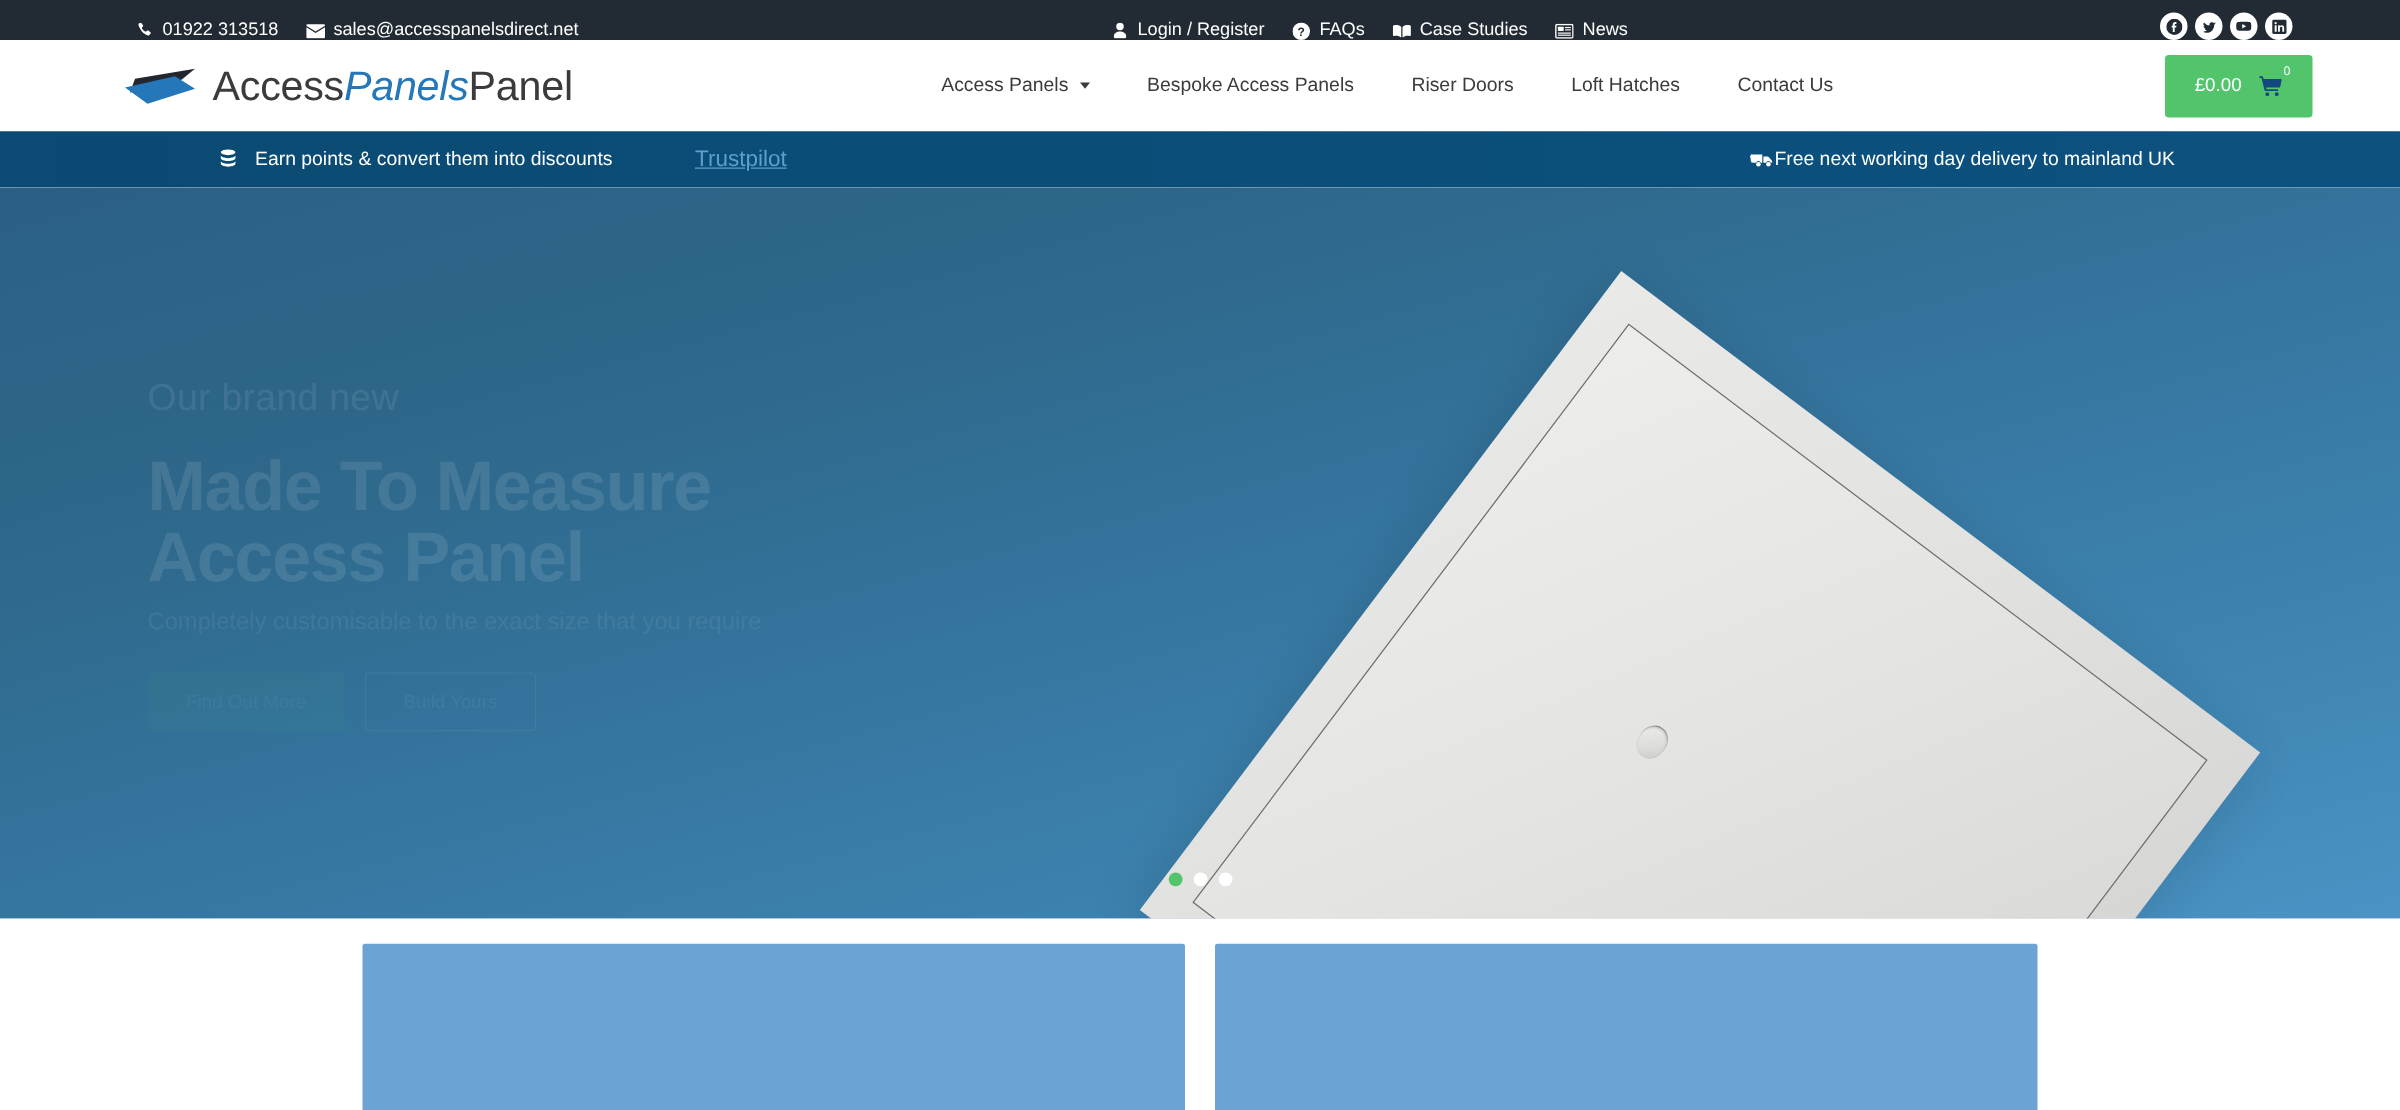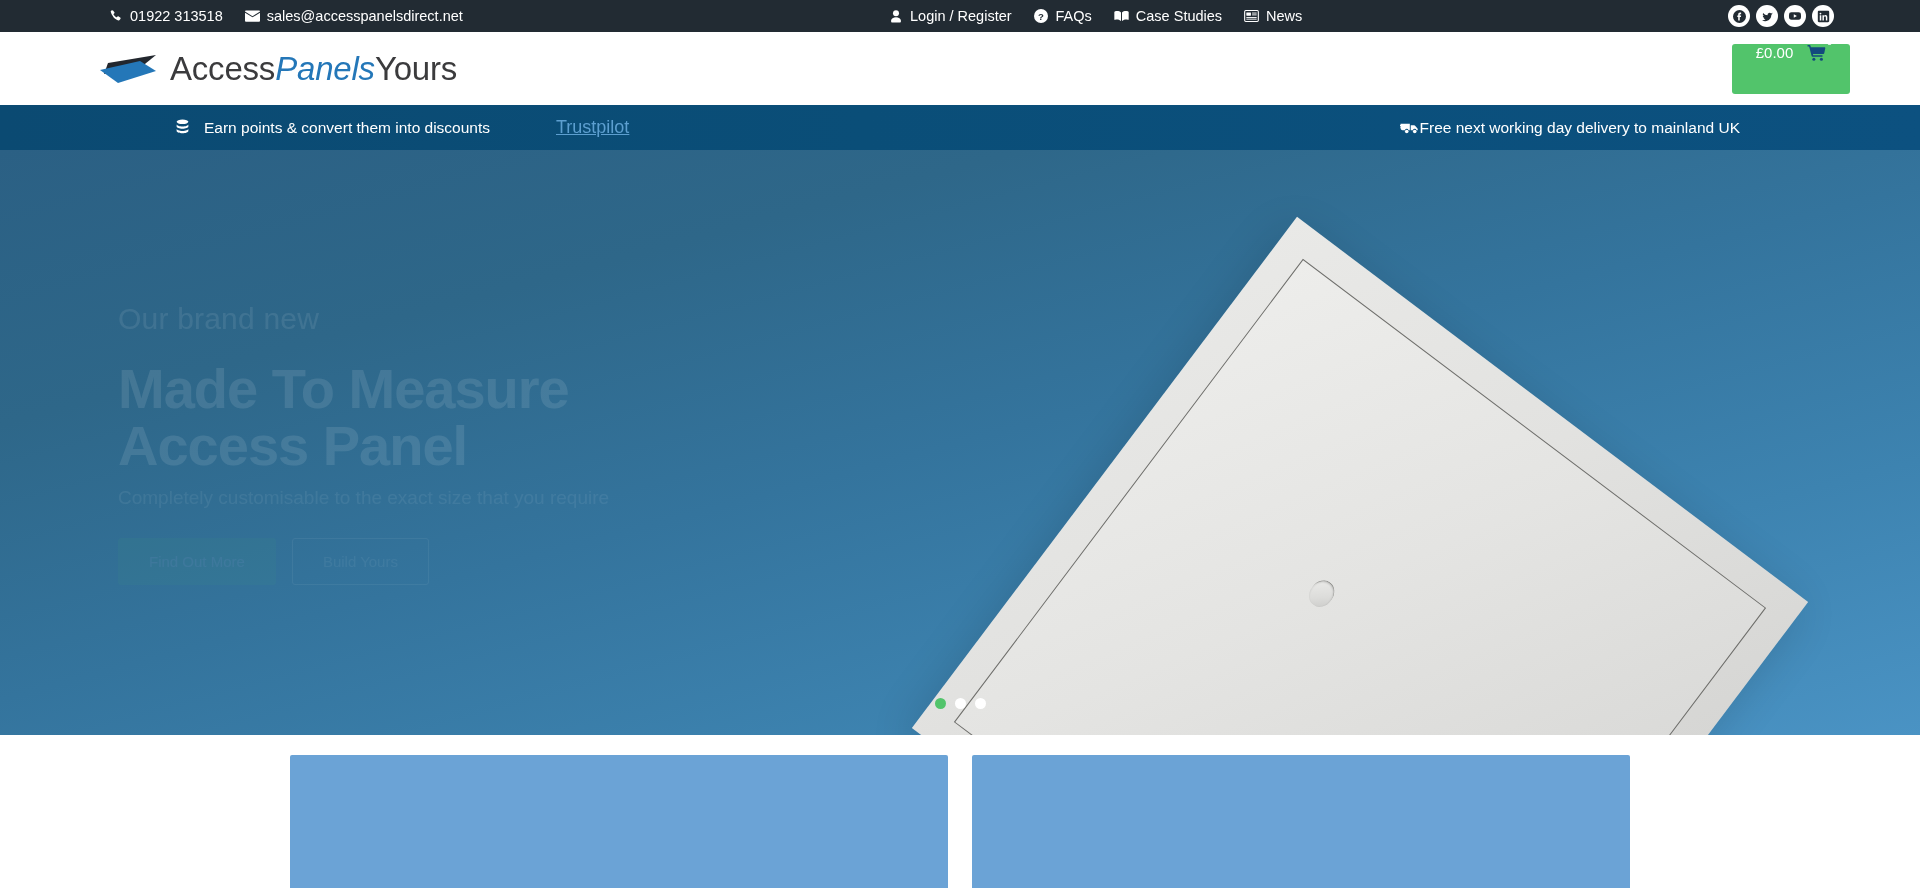--- a/index.html
+++ b/index.html
@@ -10,21 +10,21 @@
     overflow: hidden;
     font-family: "Liberation Sans", sans-serif;
     background: #ffffff;
   }
 
   
   .topbar {
     height: 32px;
     background: #222b33;
     display: flex;
-    align-items: center;
+    align-items: flex-end;
     position: relative;
     color: #ffffff;
     font-size: 14.5px;
   }
   .topbar-left {
     display: flex;
     align-items: center;
     gap: 22px;
     margin-left: 108px;
   }
@@ -130,21 +130,21 @@
     right: 70px;
     width: 118px;
     height: 50px;
     background: #52c46b;
     border: none;
     border-radius: 3px;
     color: #ffffff;
     font-size: 15px;
     font-family: "Liberation Sans", sans-serif;
     display: flex;
-    align-items: flex-start;
+    align-items: center;
     justify-content: center;
     gap: 14px;
     cursor: pointer;
     position: absolute;
   }
   .cart-ico-wrap { position: relative; display: inline-flex; align-items: flex-start; }
   .cart-ico-wrap svg { display: block; }
   .cart-count {
     position: absolute;
     top: -7px;
@@ -409,24 +409,42 @@
 </div>
 
 <div class="header">
 
   <a class="logo" href="#">
     <svg class="logo-mark" viewBox="0 0 62 38">
       <path d="M10 13 L58 5 L42 18 L6 24 Z" fill="#22272e"></path>
       <path d="M2 20 L42 11 L58 21 L20 33 Z" fill="#2477b8"></path>
     </svg>
     <span class="logo-text">
-      <span class="lt-a">Access</span><span class="lt-p">Panels</span><span class="lt-d">Yours</span>
+      <span class="lt-a">Access</span><span class="lt-p">Panels</span><span class="lt-d">Panel</span>
     </span>
   </a>
 
+  <nav class="nav">
+    <a class="nav-item" href="#">
+      <span>Access Panels</span>
+      <span class="caret"></span>
+    </a>
+    <a class="nav-item" href="#">
+      <span>Bespoke Access Panels</span>
+    </a>
+    <a class="nav-item" href="#">
+      <span>Riser Doors</span>
+    </a>
+    <a class="nav-item" href="#">
+      <span>Loft Hatches</span>
+    </a>
+    <a class="nav-item" href="#">
+      <span>Contact Us</span>
+    </a>
+  </nav>
 
   <button class="cart-btn">
     <span>£0.00</span>
     <span class="cart-ico-wrap">
       <svg width="19" height="17" viewBox="0 0 20 18" fill="#13497e">
         <path d="M0.5 1h2.2c.4 0 .8.3.9.7L4 3.4h14.4c.6 0 1 .5.9 1.1l-1.1 5.3c-.1.5-.5.8-1 .8H6.2l.3 1.4h9.8v1.6H5.8c-.5 0-.9-.3-1-.8L2.2 2.6H0.5V1z"></path>
         <circle cx="7.2" cy="16.2" r="1.6"></circle>
         <circle cx="15.2" cy="16.2" r="1.6"></circle>
       </svg>
       <span class="cart-count">0</span>

